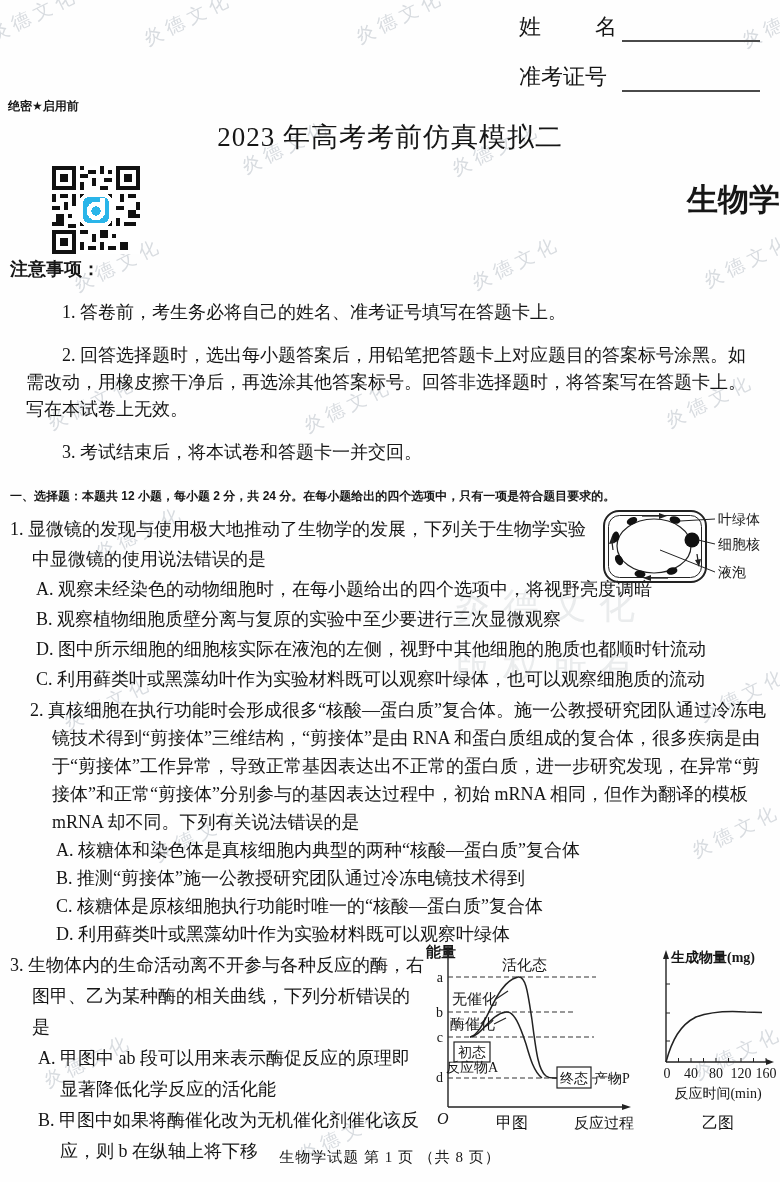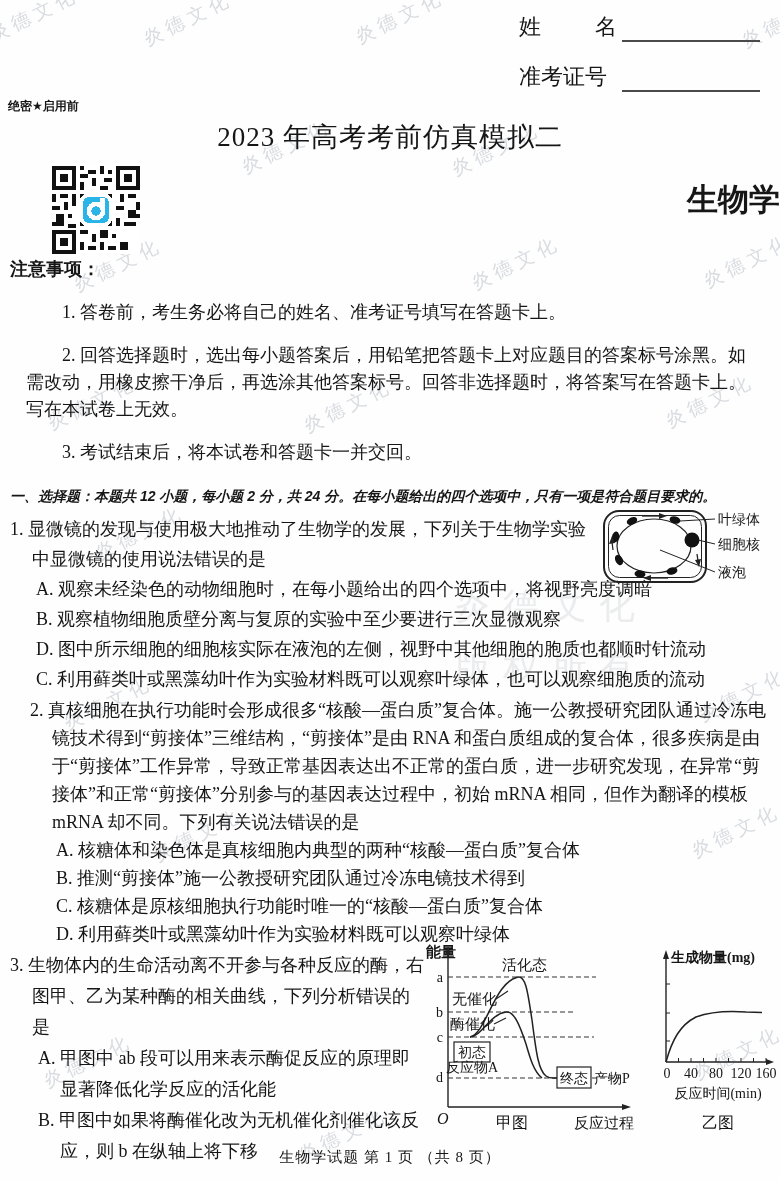--- a/index.html
+++ b/index.html
@@ -19,21 +19,21 @@
       font-family:"Liberation Sans","DejaVu Sans",sans-serif;}
   .title{position:absolute;top:119px;width:100%;text-align:center;font-size:27px;letter-spacing:1px;}
   .subject{position:absolute;top:179px;width:100%;text-align:right;font-size:31px;font-weight:bold;
       font-family:"Liberation Sans","DejaVu Sans",sans-serif;}
   .qr{position:absolute;left:52px;top:166px;}
   
   .content{position:absolute;left:10px;right:8px;top:256px;font-size:18px;}
   .sansb{font-family:"Liberation Sans","DejaVu Sans",sans-serif;font-weight:bold;}
   .notice-h{line-height:27px;font-size:18px;}
   .notice p{margin:16px;line-height:27px;text-indent:2em;}
-  .sec-head{margin-top:10px;line-height:29px;font-size:14px;font-style:italic;}
+  .sec-head{margin-top:10px;line-height:29px;font-size:12px;}
   .q .stem{margin:0;padding-left:22px;text-indent:-22px;}
   .opt{margin:0;padding-left:26px;}
   .q1{position:relative;margin-top:3px;line-height:30px;}
   .q1 .stem{padding-right:172px;}
   .q2{margin-top:2px;line-height:28px;margin-left:20px;}
   .q3{position:relative;margin-top:2px;line-height:31px;}
   .q3 .stem{padding-right:348px;}
   .q3 .opt{padding-left:50px;text-indent:-22px;padding-right:346px;}
   .figcell{position:absolute;top:-6px;right:0;}
   .charts{position:absolute;top:-8px;right:-2px;display:flex;}

